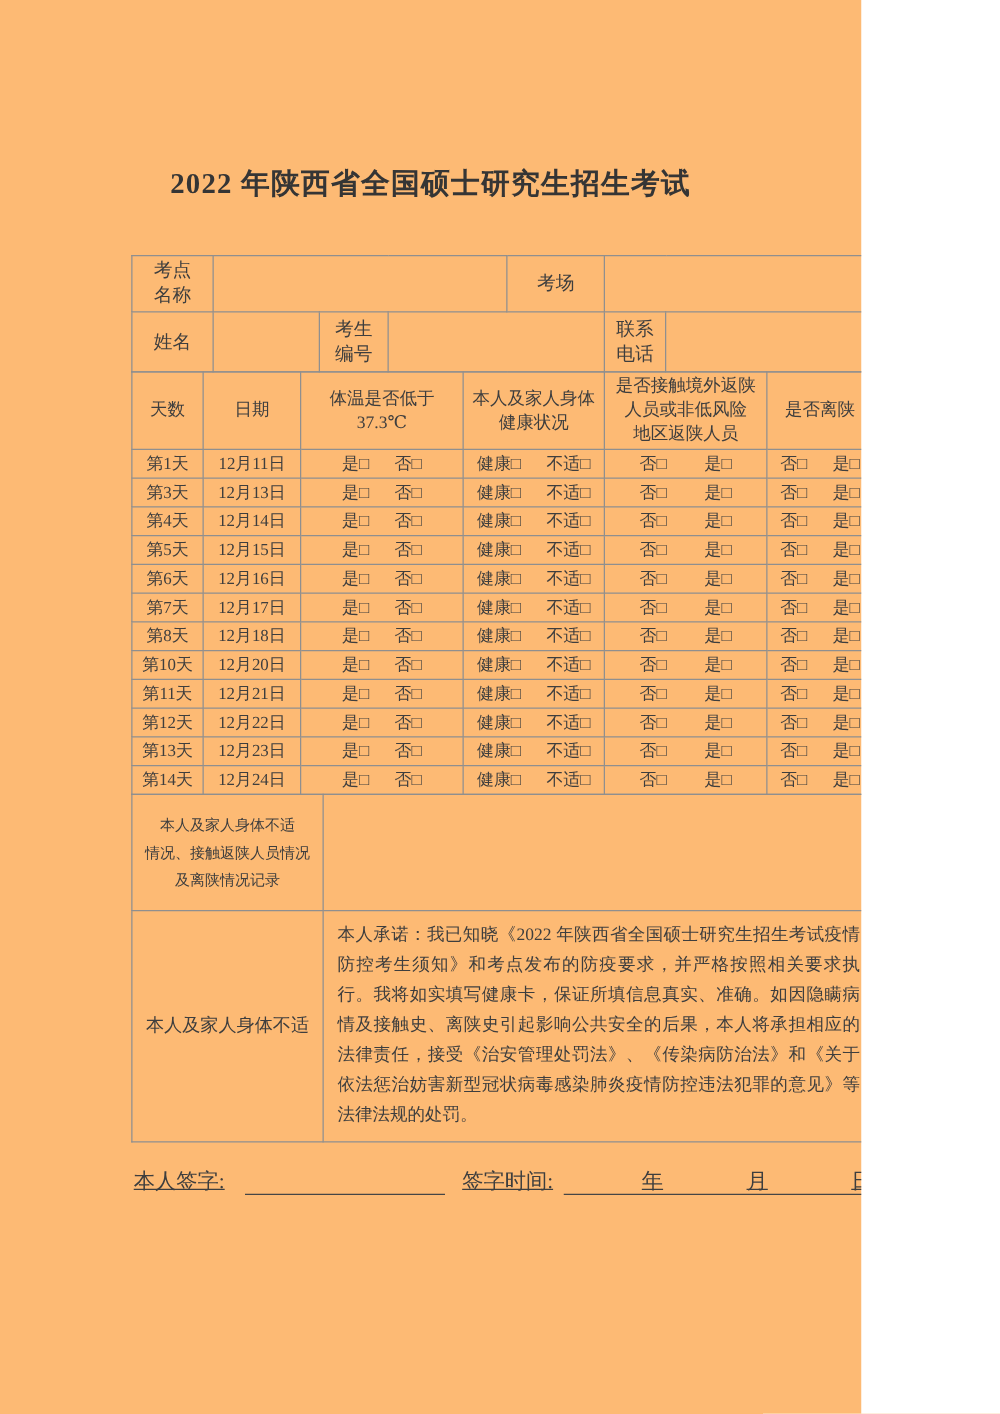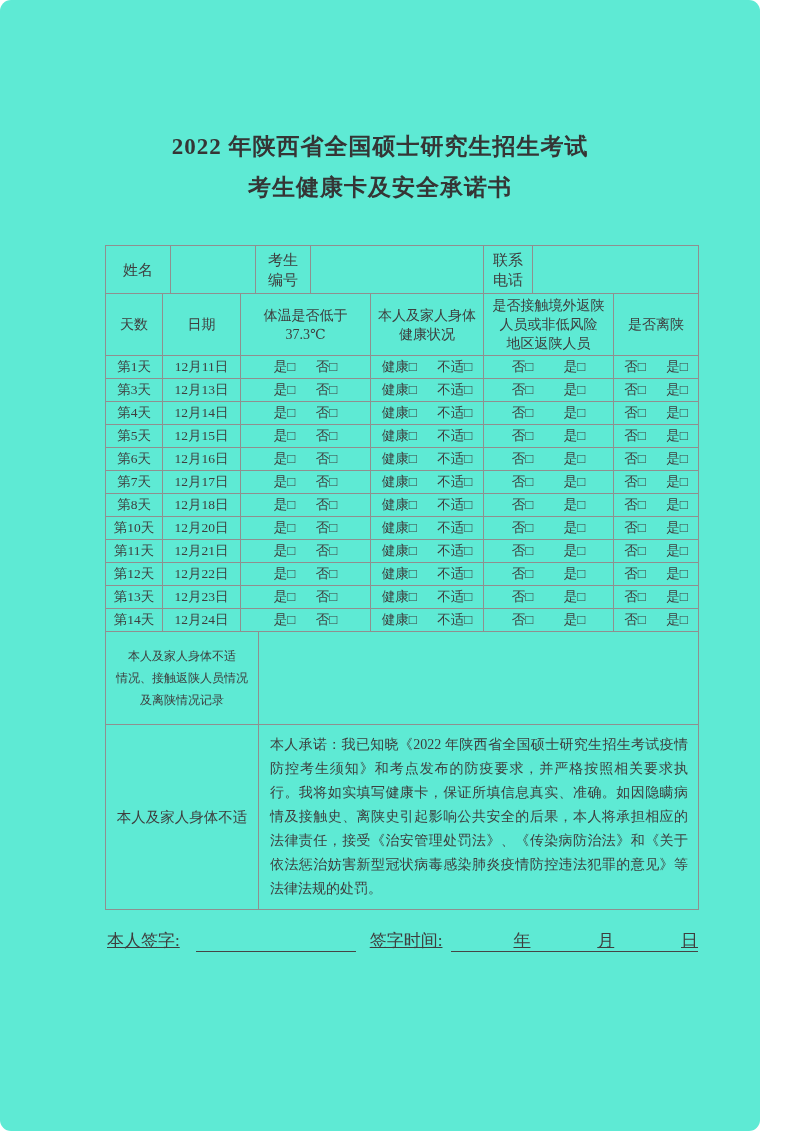--- a/index.html
+++ b/index.html
@@ -3,26 +3,25 @@
 <meta charset="utf-8">
 <style>
   * { box-sizing: border-box; }
   html, body { margin: 0; padding: 0; }
   body {
     background: #ffffff;
     font-family: "Liberation Serif", "DejaVu Serif", serif;
     color: #3e3e3e;
   }
   .page {
-    width: 760px;
+    width: 689px;
     height: 1131px;
-    background: #5eead4;
+    background: #fdba74;
     position: relative;
     overflow: hidden;
-    border-radius: 11px;
   }
   
   .title {
     padding-top: 126px;
     text-align: center;
     font-weight: bold;
     font-size: 23px;
     line-height: 41px;
     letter-spacing: 1px;
     color: #353535;
@@ -86,34 +85,42 @@
     line-height: 22px;
   }
 </style>
 </head>
 <body>
 
 <div class="page">
 
   <div class="title">
     <div>2022 年陕西省全国硕士研究生招生考试</div>
-    <div>考生健康卡及安全承诺书</div>
   </div>
 
   <table class="t t-info">
     <colgroup>
       <col style="width:65px">
         <col style="width:85px">
         <col style="width:55px">
       <col style="width:95px">
         <col style="width:78px">
         <col style="width:49px">
       <col style="width:166px">
     </colgroup>
     <tbody>
+        <tr class="r-info1">
+      <td>
+        <div>考点</div>
+        <div>名称</div>
+      </td>
+      <td colspan="3"></td>
+      <td>考场</td>
+      <td colspan="2"></td>
+    </tr>
     <tr class="r-info2">
       <td>姓名</td>
       <td></td>
       <td>
         <div>考生</div>
         <div>编号</div>
       </td>
       <td colspan="2"></td>
       <td>
         <div>联系</div>

